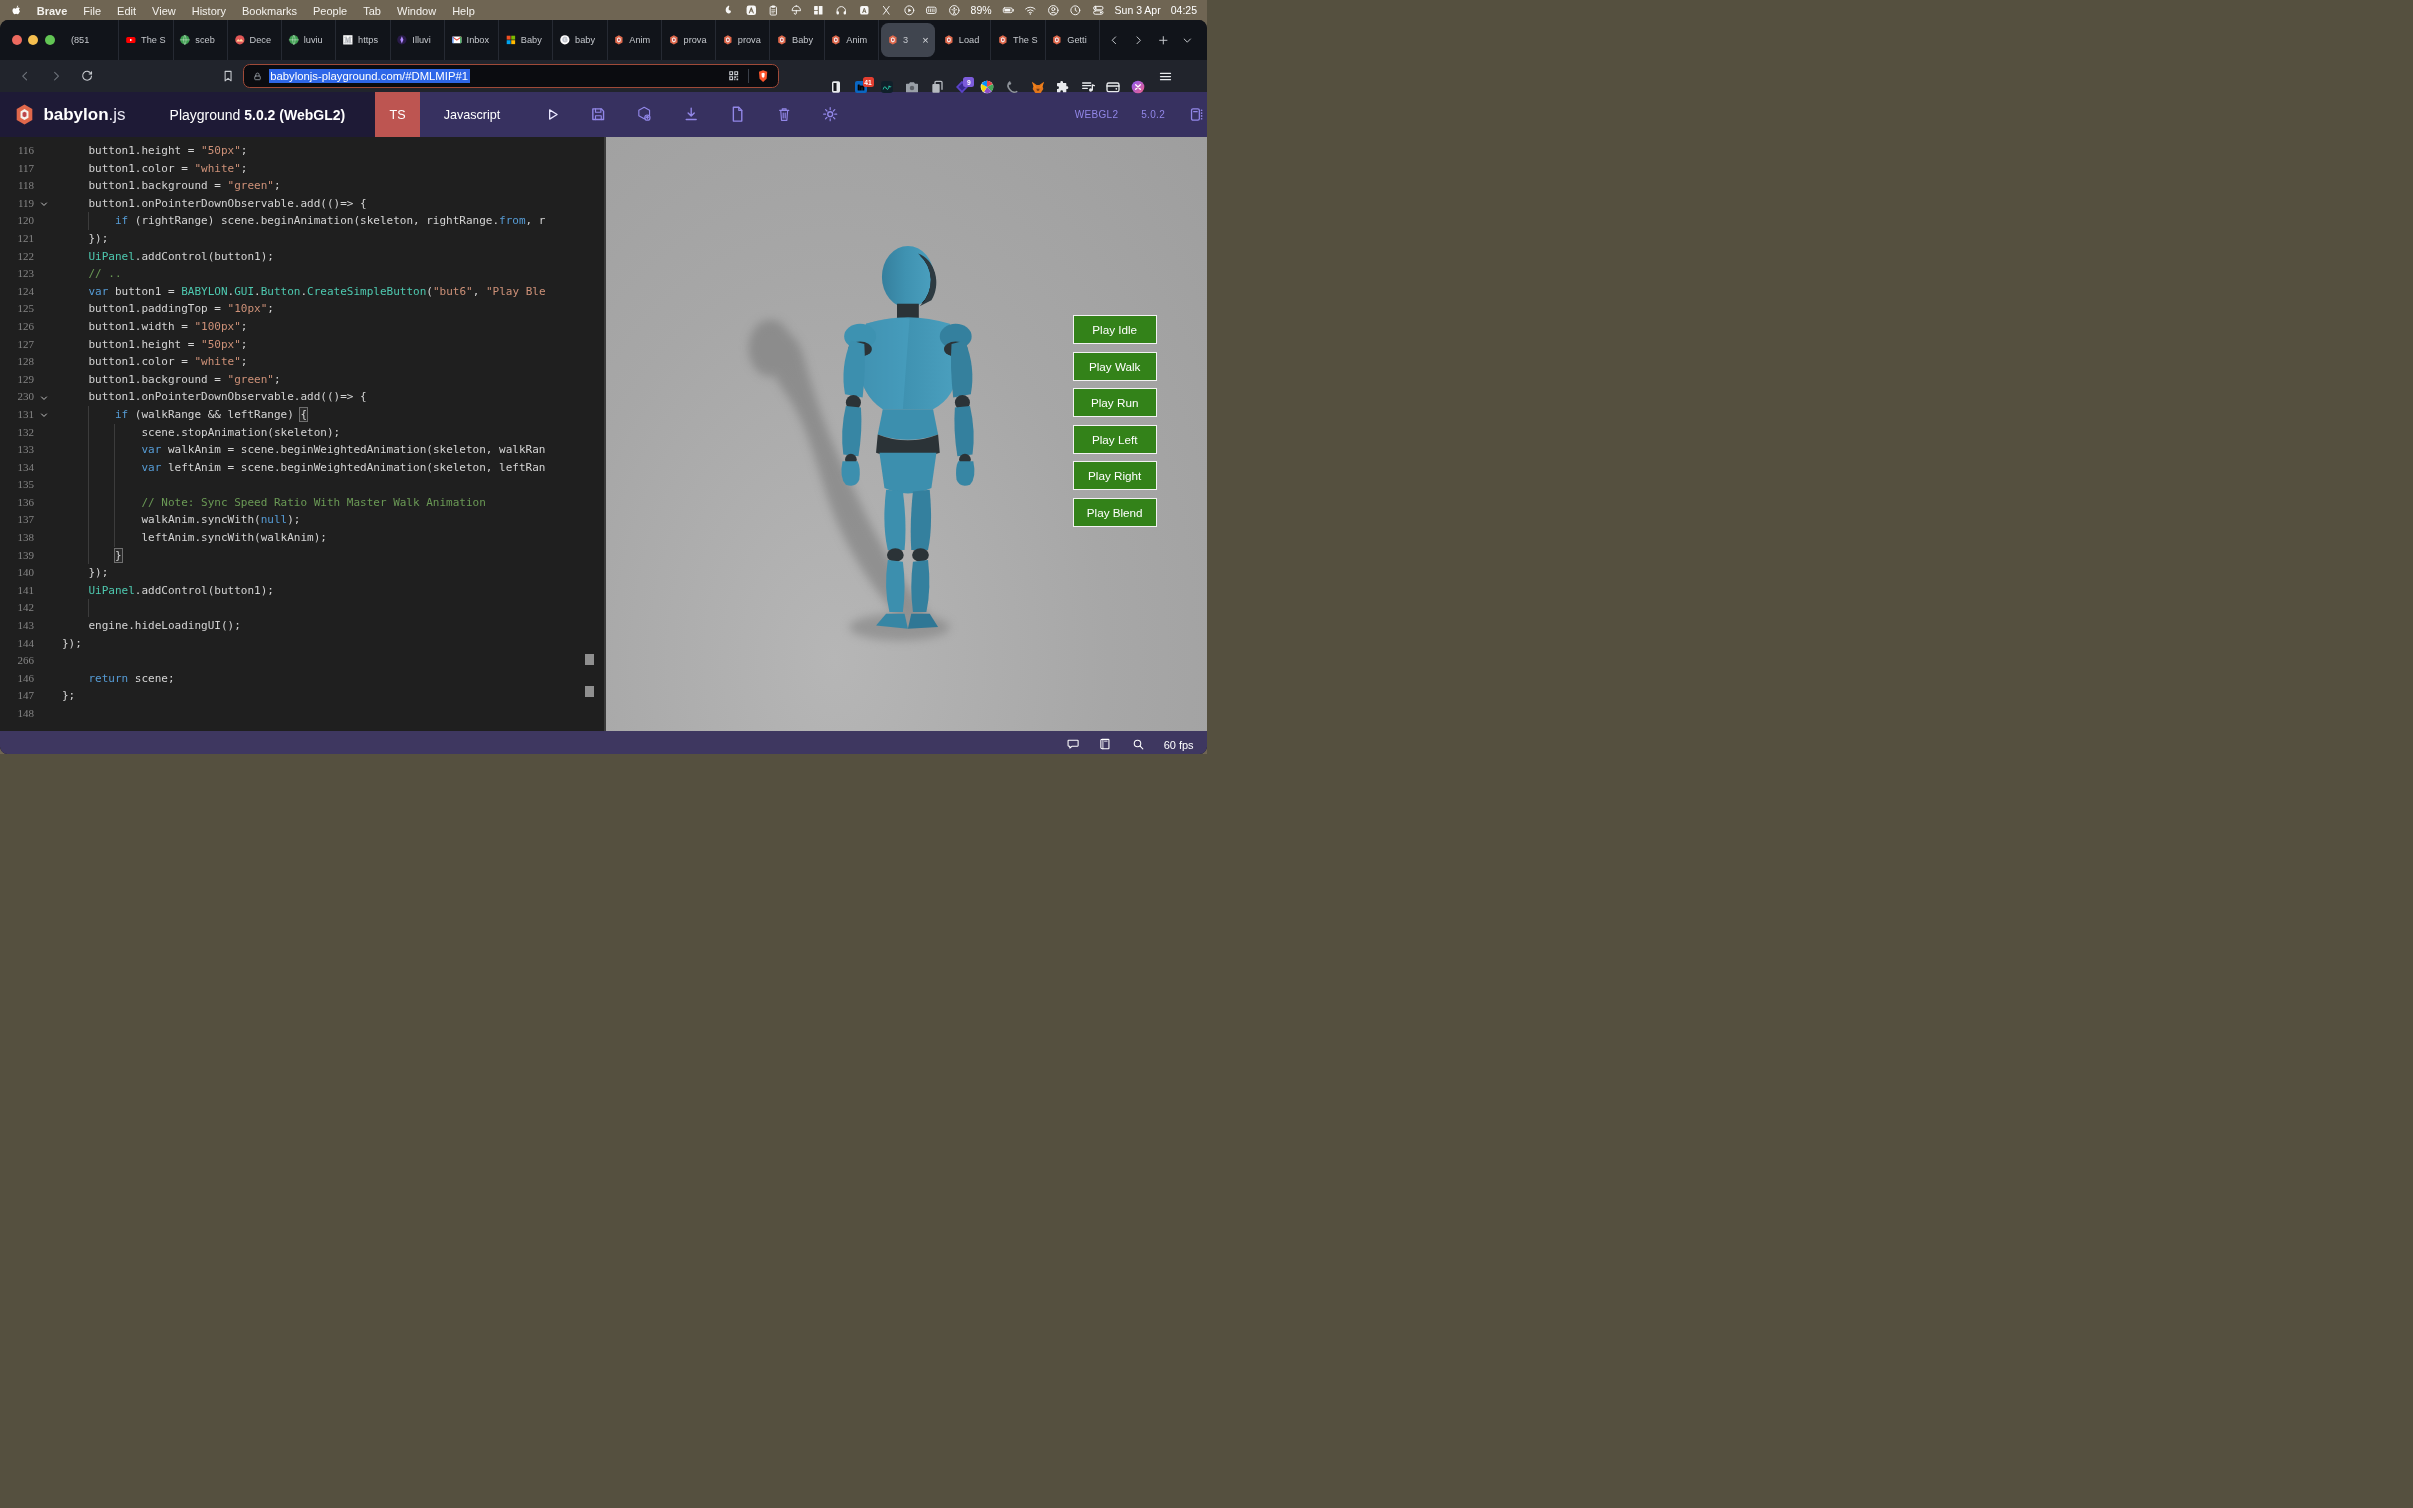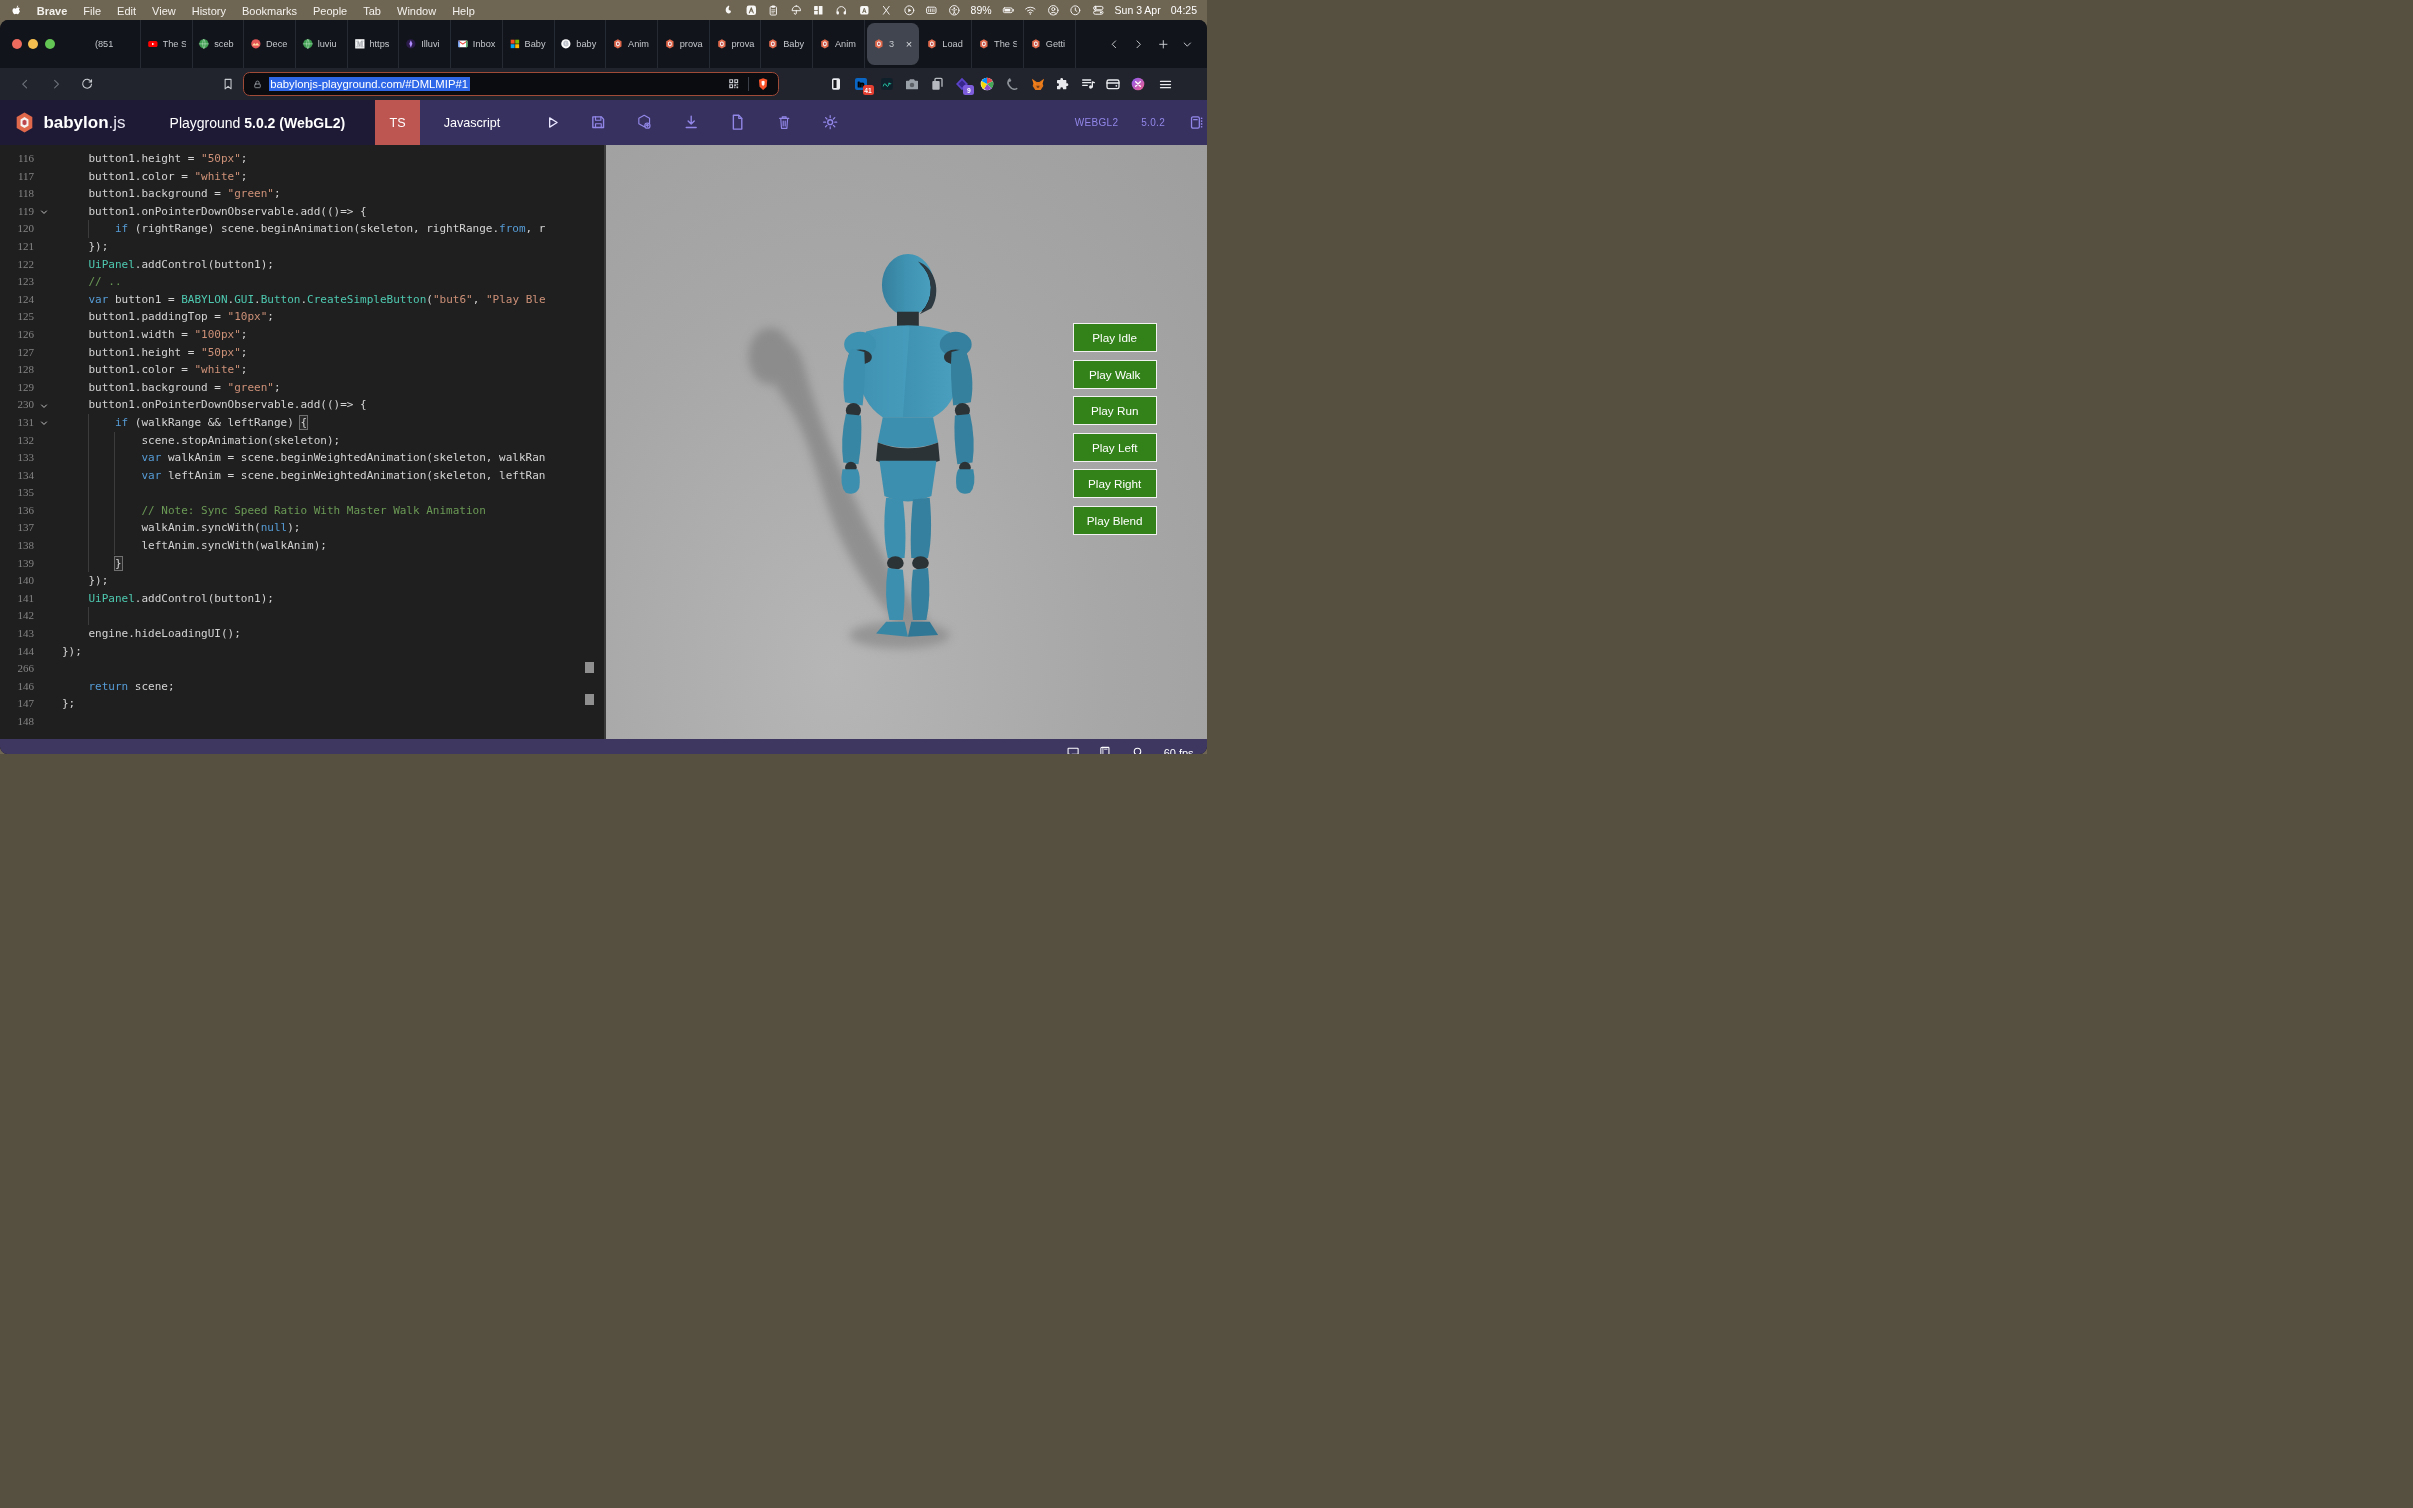--- a/index.html
+++ b/index.html
@@ -17,21 +17,21 @@
   #menu-status .status-text { font-size:10.5px; color:#fff; }
 
   .ic svg { width:100%; height:100%; stroke:currentColor; fill:none; stroke-width:1.8;
     stroke-linecap:round; stroke-linejoin:round; display:block; }
 
   
   #window { position:absolute; top:20px; left:0; width:1207px; height:734px;
     border-radius:8.4px 8.4px 7.5px 7.5px; overflow:hidden; background:#11141a; }
 
   
-  #tabbar { height:48px; background:#11141a; display:flex; align-items:stretch;gap:24px; }
+  #tabbar { height:40px; background:#11141a; display:flex; align-items:stretch; }
   #traffic { display:flex; align-items:center; gap:6.7px; padding:0 10px 0 11.7px; }
   #traffic span { width:10px; height:10px; border-radius:50%; display:block; }
   #tabs { display:flex; flex:1; min-width:0; align-items:stretch; }
   .tab { flex:1; min-width:0; display:flex; align-items:center; gap:4.2px; padding:0 5.9px;
     border-right:0.8px solid #262a33; color:#c6c9ce; position:relative; }
   .tab .ic { width:11.7px; height:11.7px; flex:none; }
   .tab-label { font-size:9.2px; white-space:nowrap; overflow:hidden; flex:1; min-width:0; }
   .tab.active { background:#40454f; border-radius:7.5px; margin:3.4px 1.7px; border-right:none; padding:0 6.7px; }
   .tab-close { font-size:11px; color:#d7dade; flex:none; margin-left:1.7px; }
   #tab-controls { display:flex; align-items:center; gap:11.7px; padding:0 13.4px 0 8.4px; color:#cdd0d5; }
@@ -46,21 +46,21 @@
     display:flex; align-items:center; padding:0 7.5px; }
   #urlbox .ic { flex:none; }
   #lock { width:11px; height:11px; color:#9aa0a6; margin-right:5.9px; }
   #url-text { font-size:11.3px; color:#fff; background:#2e67e8; padding:0.8px 1.7px; white-space:nowrap; }
   #url-spacer { flex:1; }
   #qr { width:13.4px; height:13.4px; color:#c8cbd0; }
   #url-sep { width:0.8px; height:13.4px; background:#3a3f48; margin:0 7.5px; }
   #shield { width:14.2px; height:14.2px; }
   #extensions { display:flex; align-items:center; gap:9.2px; margin-left:49px; }
   .ext { position:relative; width:16px; height:16px; display:inline-flex; }
-  .ext .ic { width:100%; height:100%; }
+  .ext .ic { width:100%; height:100%;margin-top:11px; }
   .badge { position:absolute; bottom:-3.4px; right:-4.2px; min-width:11px; height:10px; border-radius:2.5px;
     color:#fff; font-size:6.7px; font-weight:bold; display:flex; align-items:center; justify-content:center;
     padding:0 1.7px; }
   #hamburger { width:15px; height:15px; color:#e8eaed; margin-left:11.7px; }
 
   
   #pgheader { height:45px; display:flex; align-items:stretch; background:#373160; }
   #pg-left { width:375px; background:#1e1a36; display:flex; align-items:center; padding-left:11.7px; flex:none; }
   #pg-logo { width:25px; height:25px; margin-right:6.7px; }
   #logo-text { color:#fff; font-size:17px; }

